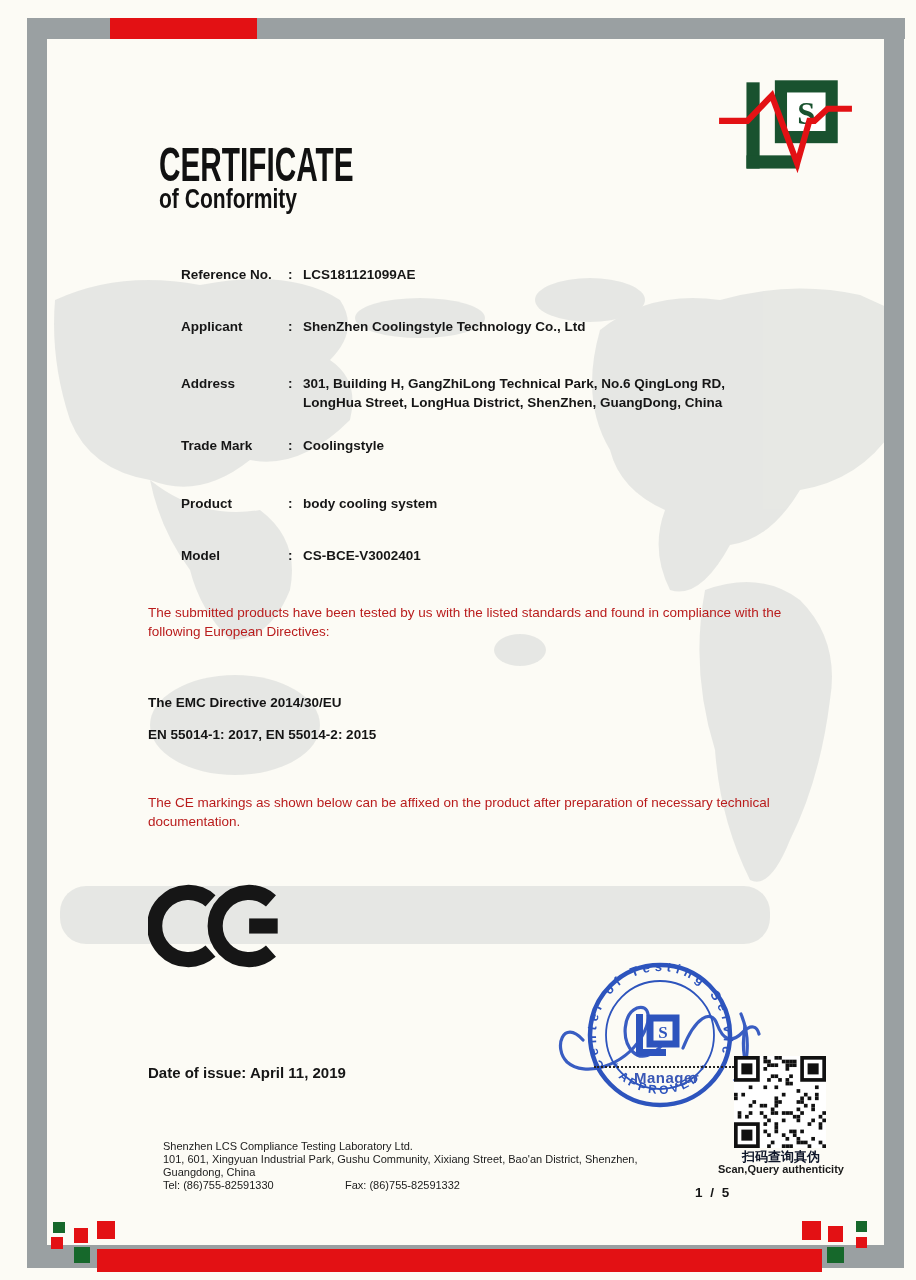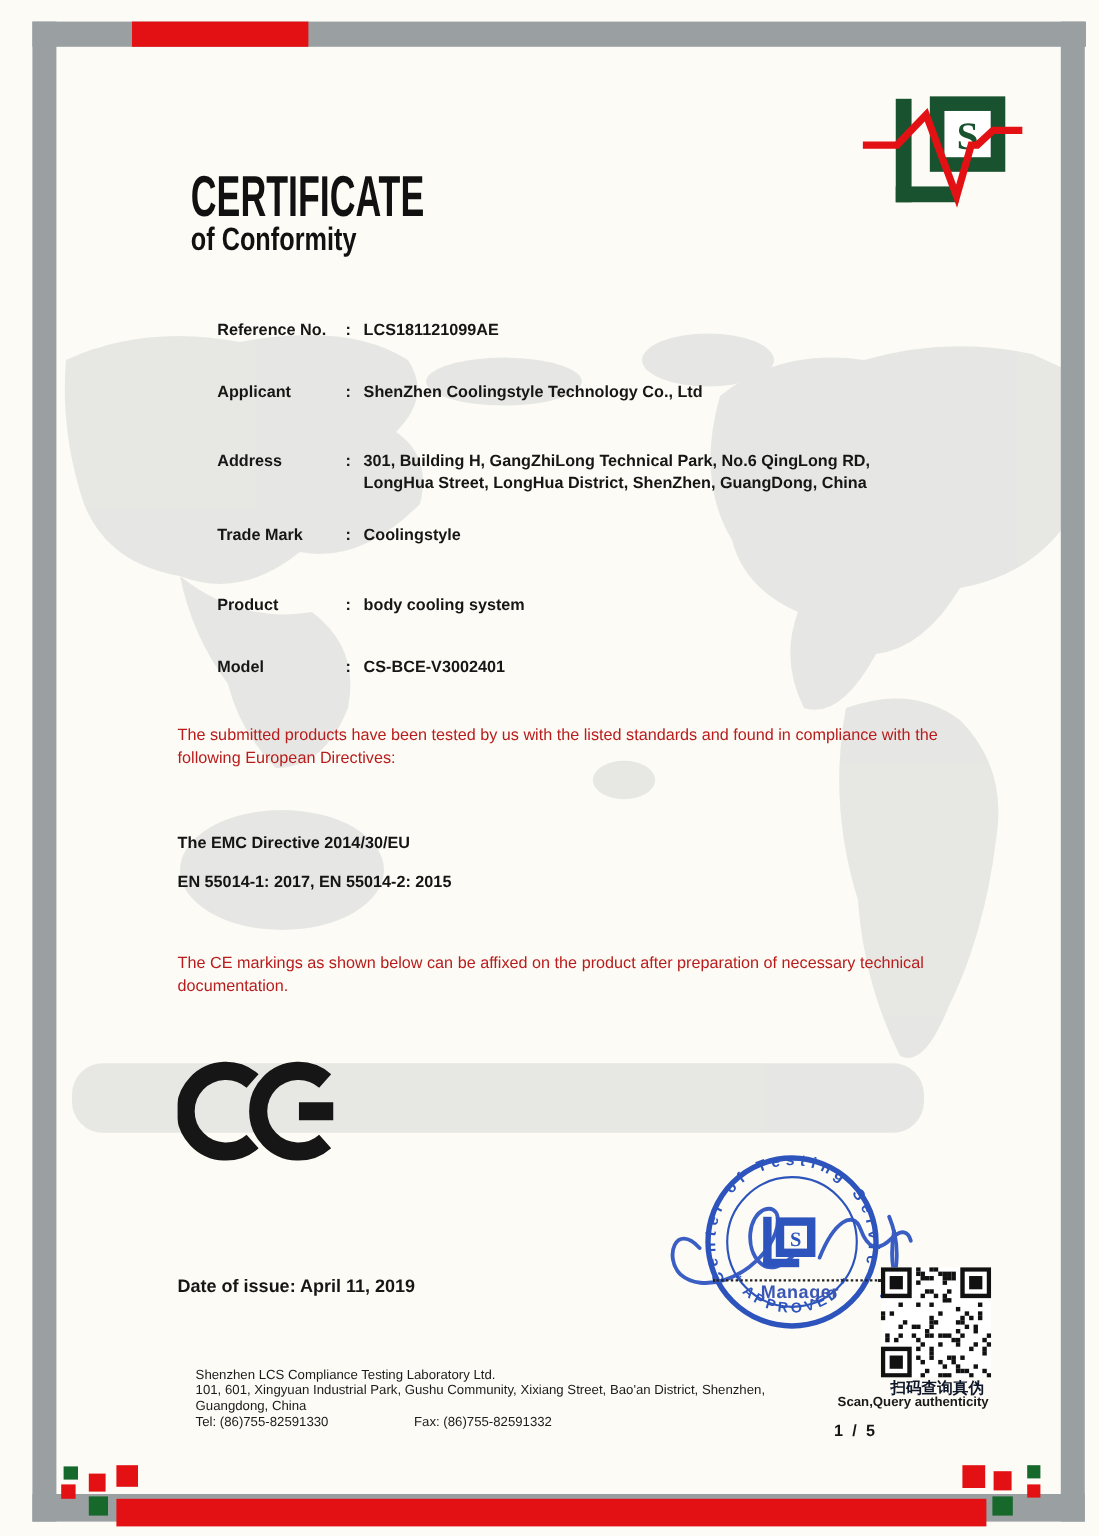--- a/index.html
+++ b/index.html
@@ -45,21 +45,21 @@
 
   .date{left:148px;top:1044px;font-size:15px;font-weight:bold;margin-top:20px;}
 
   .stamp{left:578px;top:962px;width:164px;height:150px;}
   .sig{left:545px;top:978px;width:240px;height:112px;}
   .dotline{left:594px;top:1050px;width:140px;height:16px;border-bottom:2px dotted #222;}
   .manager{left:634px;top:1069px;font-size:15px;font-weight:bold;color:#3a57b5;letter-spacing:0.5px;}
 
   .qr{left:734px;top:1056px;width:92px;height:92px;}
   .qr-zh{left:698px;top:1148px;width:166px;text-align:center;font-size:13px;font-weight:bold;color:#0f172a;}
-  .qr-en{left:698px;top:1163px;width:166px;font-size:11px;font-weight:bold;color:#1a1a1a;}
+  .qr-en{left:698px;top:1163px;width:166px;text-align:center;font-size:11px;font-weight:bold;color:#1a1a1a;}
 
   .pagenum{left:695px;top:1185px;font-size:13.5px;font-weight:bold;letter-spacing:2px;}
 
   .footer{left:163px;top:1140px;width:560px;font-size:11px;line-height:13px;color:#1b1b1b;}
   .fline{white-space:nowrap;}
   .fcols{display:flex;}
   .fcols .c1{width:182px;}
 </style>
 </head>
 <body>

